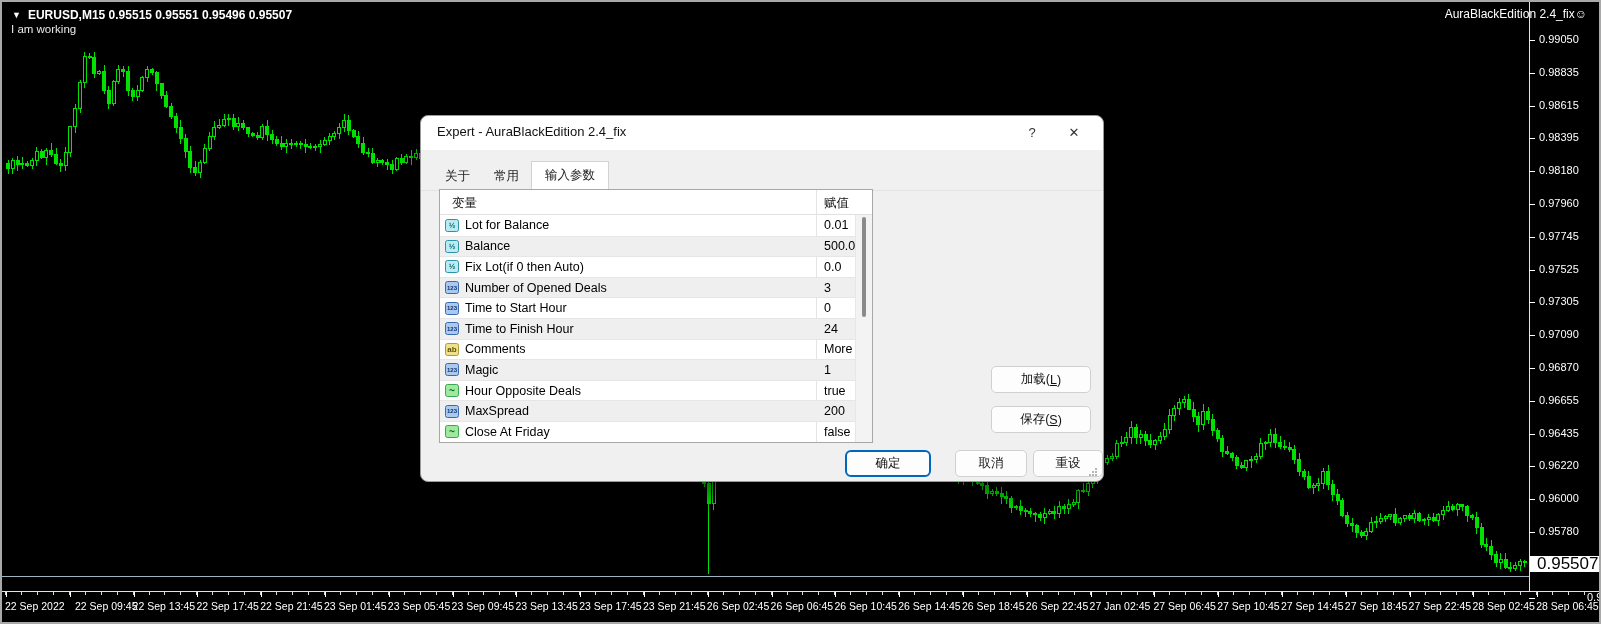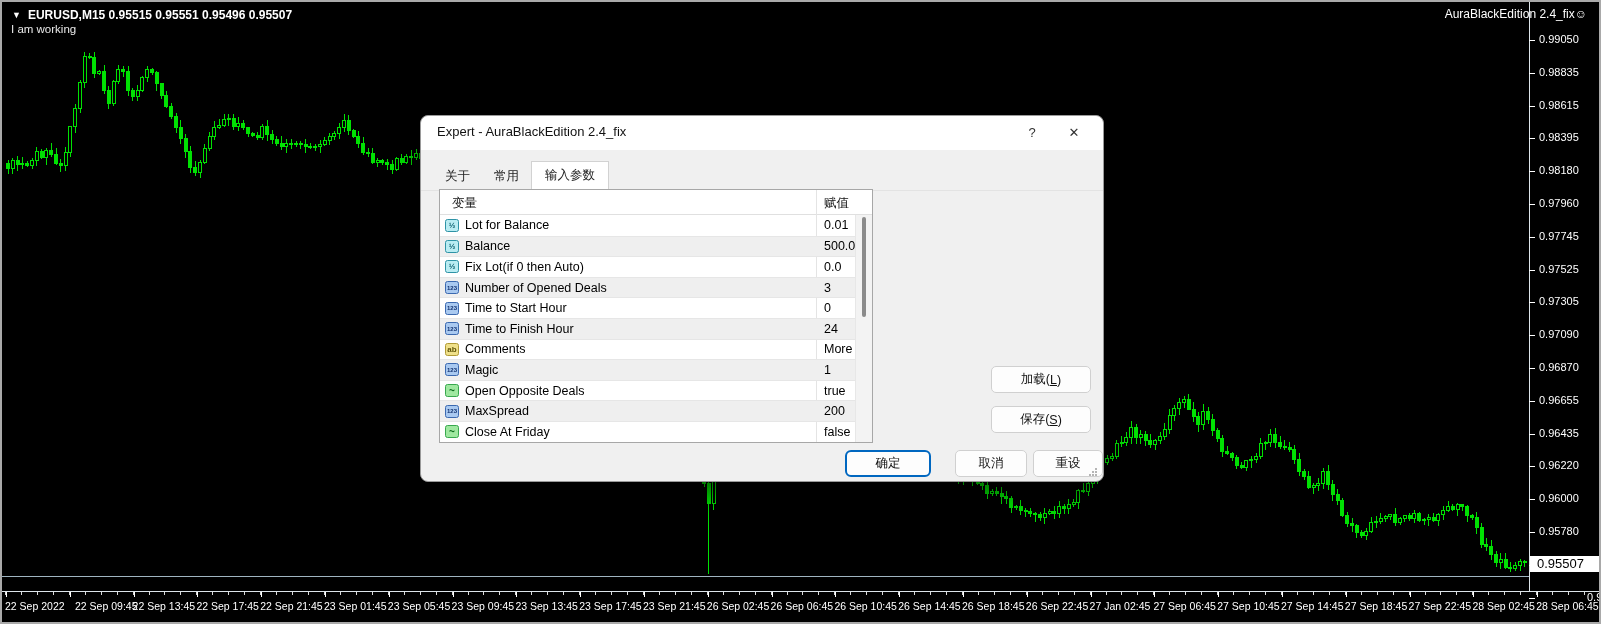--- a/index.html
+++ b/index.html
@@ -15,21 +15,21 @@
   #ea-status{position:absolute;left:9px;top:21px;color:#e9e9e9;font-size:11.5px;}
   #ea-badge{position:absolute;right:12px;top:5px;color:#fff;font-size:12px;}
   #chart-svg{position:absolute;left:0;top:0;}
   #bid-line{position:absolute;left:0;height:1px;background:#9fb4c0;}
   
   #v-sep{position:absolute;top:0;width:1px;background:#dde5ea;}
   #h-sep{position:absolute;left:0;height:1px;background:#dde5ea;width:100%;}
   #price-axis{position:absolute;top:0;color:#fff;}
   .ptick{position:absolute;left:0;width:6px;height:1px;background:#fff;}
   .plabel{position:absolute;left:10px;font-size:11px;white-space:nowrap;color:#fff;}
-  #price-badge{position:absolute;background:#fff;color:#000;font-size:13px;padding:1px 0 1px 7px;width:72px;height:16px;line-height:14px;}
+  #price-badge{position:absolute;background:#fff;color:#000;font-size:17px;padding:1px 0 1px 7px;width:72px;height:16px;line-height:14px;}
   #time-axis{position:absolute;left:0;width:100%;height:34px;}
   #minor-ticks{position:absolute;left:3px;top:0;right:0;height:3px;
     background:repeating-linear-gradient(90deg,rgba(255,255,255,.85) 0 1px,transparent 1px 15.95px);}
   .ttick{position:absolute;top:0;width:1px;height:5px;background:#fff;}
   .tlabel{position:absolute;top:8px;font-size:10.5px;color:#fff;white-space:nowrap;}
   
   #dialog{position:absolute;left:418px;top:113px;width:684px;height:367px;background:#f0f0f0;
     border:1px solid #9a9a9a;border-radius:8px;box-shadow:0 10px 28px rgba(0,0,0,.6);overflow:hidden;}
   #dlg-titlebar{position:absolute;left:0;top:0;right:0;height:34px;background:#fff;border-radius:8px 8px 0 0;}
   #dlg-title{position:absolute;left:16px;top:8px;font-size:13px;color:#111;}
@@ -875,21 +875,21 @@
             <span class="p-name">Comments</span>
             <span class="p-val">More FREE EAs here &gt; FXProSystems.com</span>
           </div>
           <div class="prow alt">
             <span class="p-icon" style="background: rgb(169, 201, 240); border: 1px solid rgb(59, 105, 176); color: rgb(16, 48, 110); font-size: 6px;">123</span>
             <span class="p-name">Magic</span>
             <span class="p-val">1</span>
           </div>
           <div class="prow">
             <span class="p-icon" style="background: rgb(159, 232, 160); border: 1px solid rgb(55, 168, 77); color: rgb(11, 110, 28); font-size: 10px;">~</span>
-            <span class="p-name">Open Opposite Deals</span>
+            <span class="p-name">Hour Opposite Deals</span>
             <span class="p-val">true</span>
           </div>
           <div class="prow alt">
             <span class="p-icon" style="background: rgb(169, 201, 240); border: 1px solid rgb(59, 105, 176); color: rgb(16, 48, 110); font-size: 6px;">123</span>
             <span class="p-name">MaxSpread</span>
             <span class="p-val">200</span>
           </div>
           <div class="prow">
             <span class="p-icon" style="background: rgb(159, 232, 160); border: 1px solid rgb(55, 168, 77); color: rgb(11, 110, 28); font-size: 10px;">~</span>
             <span class="p-name">Close At Friday</span>

